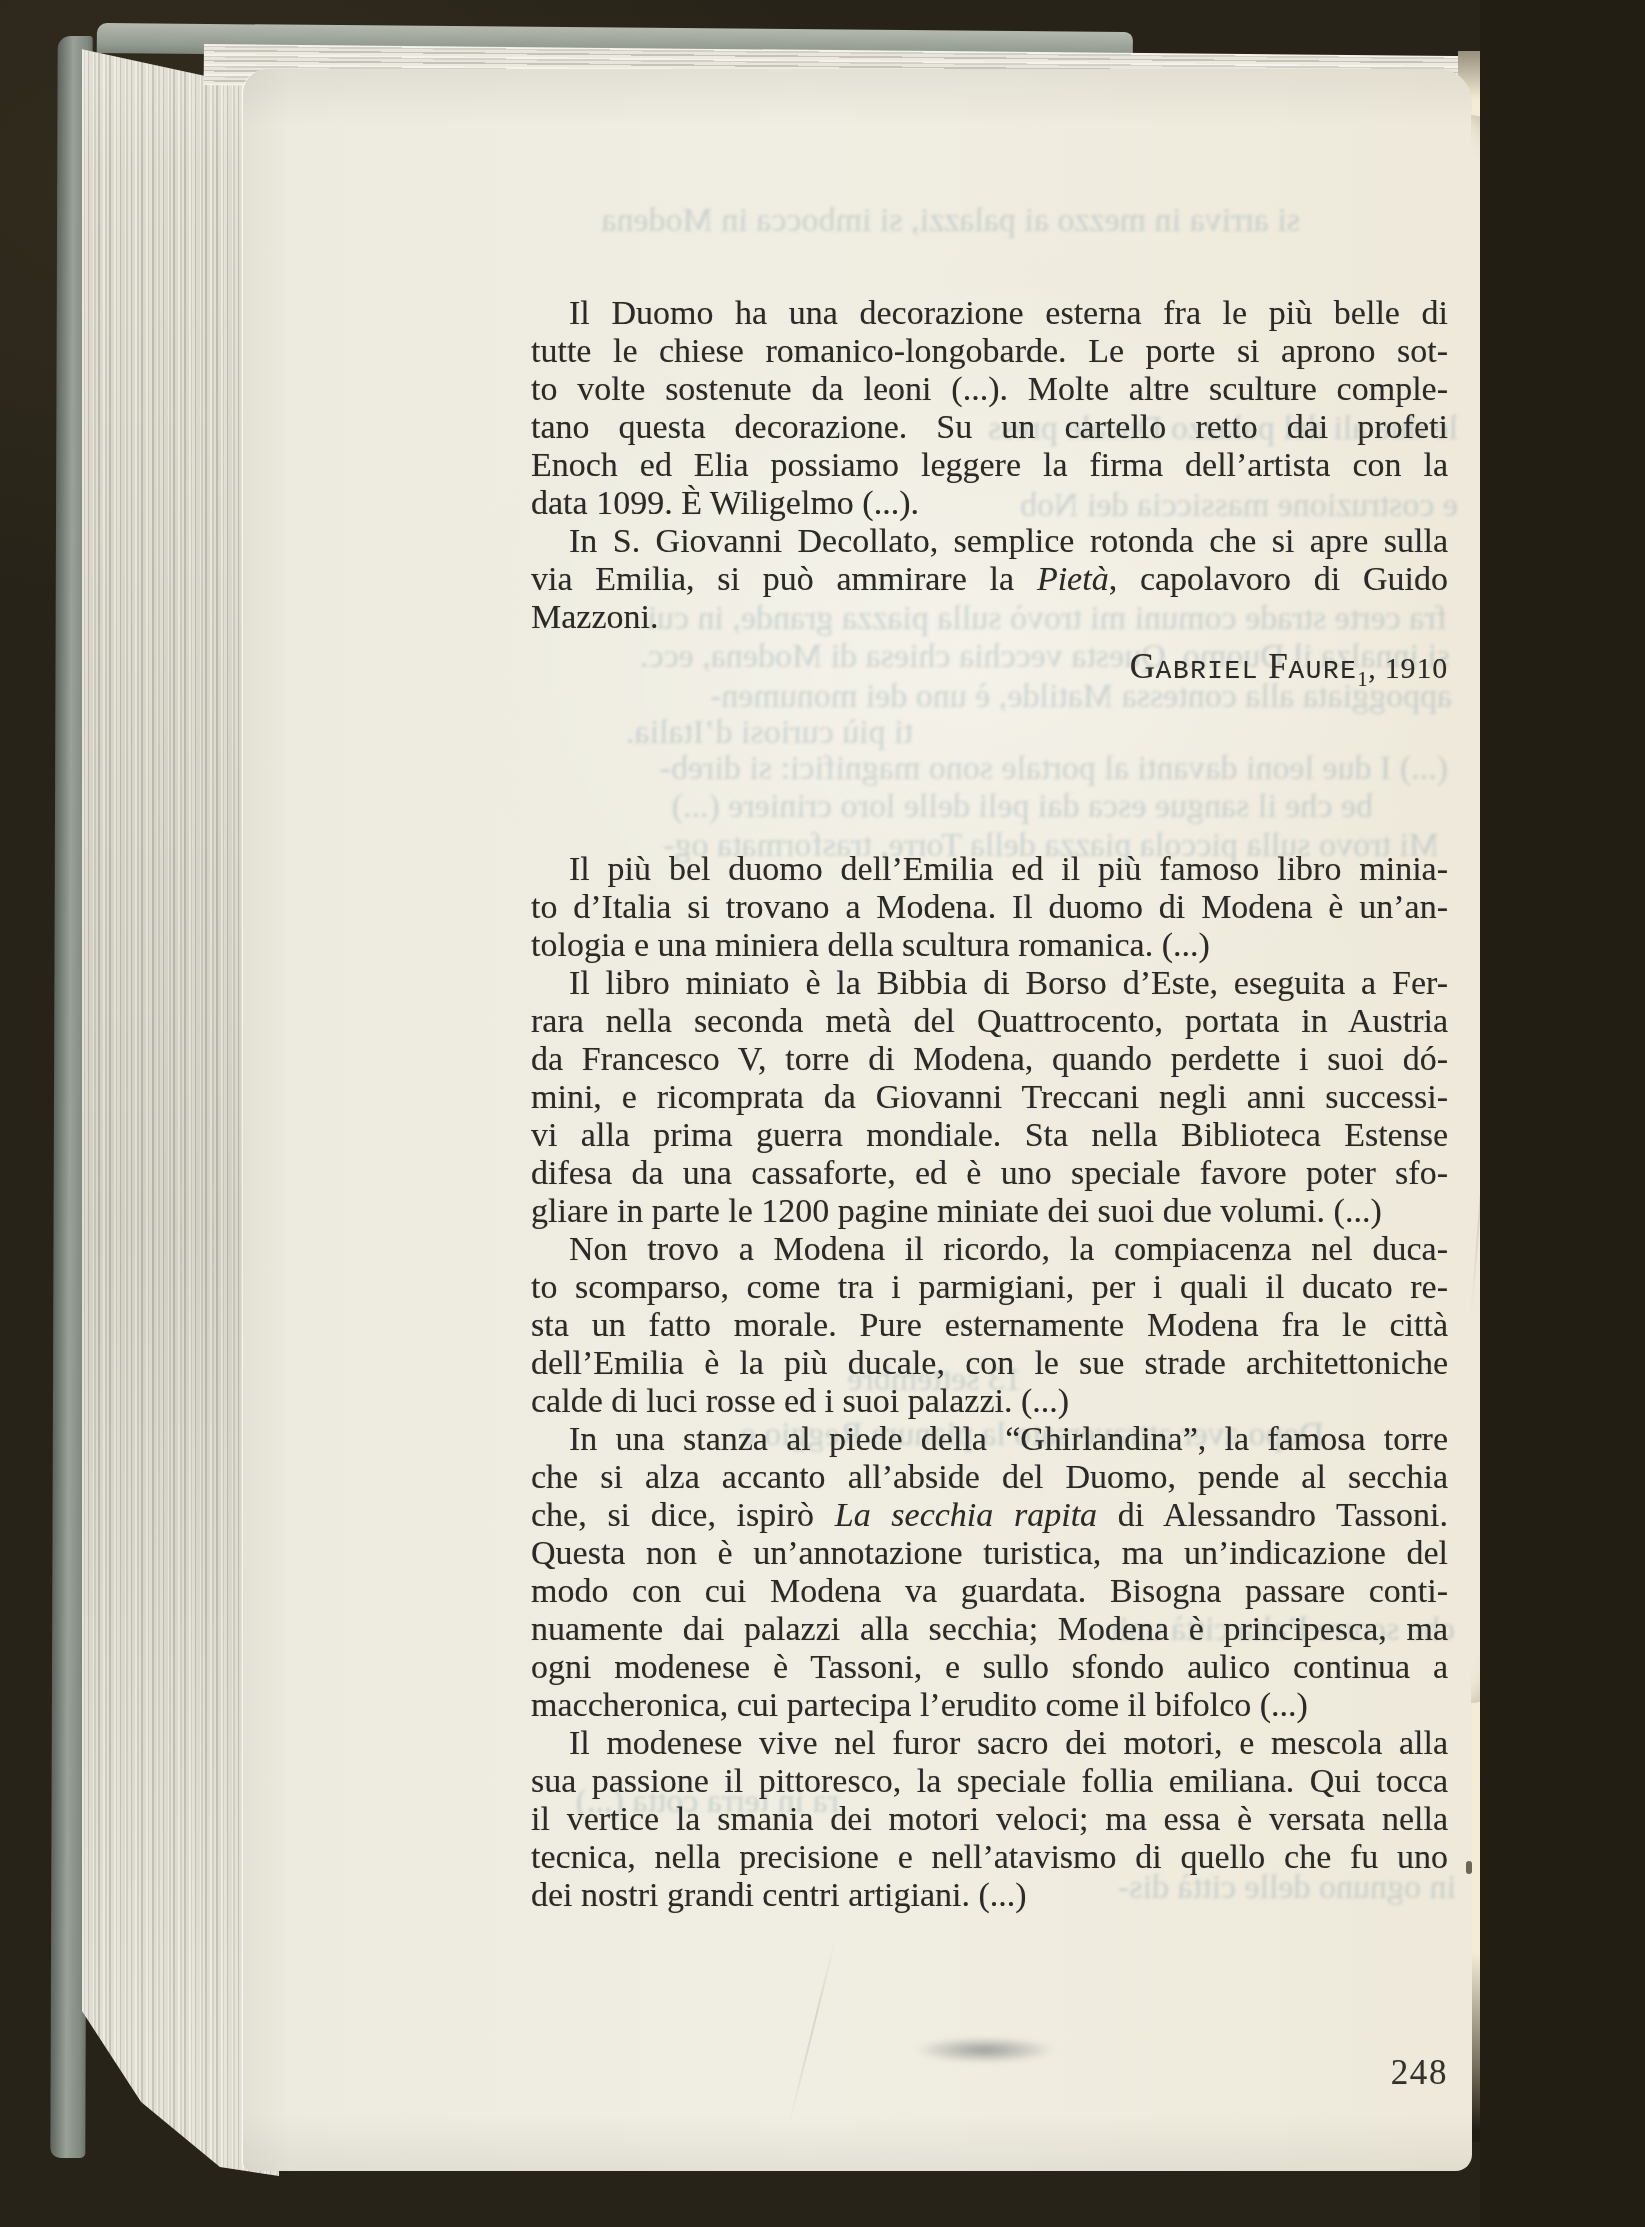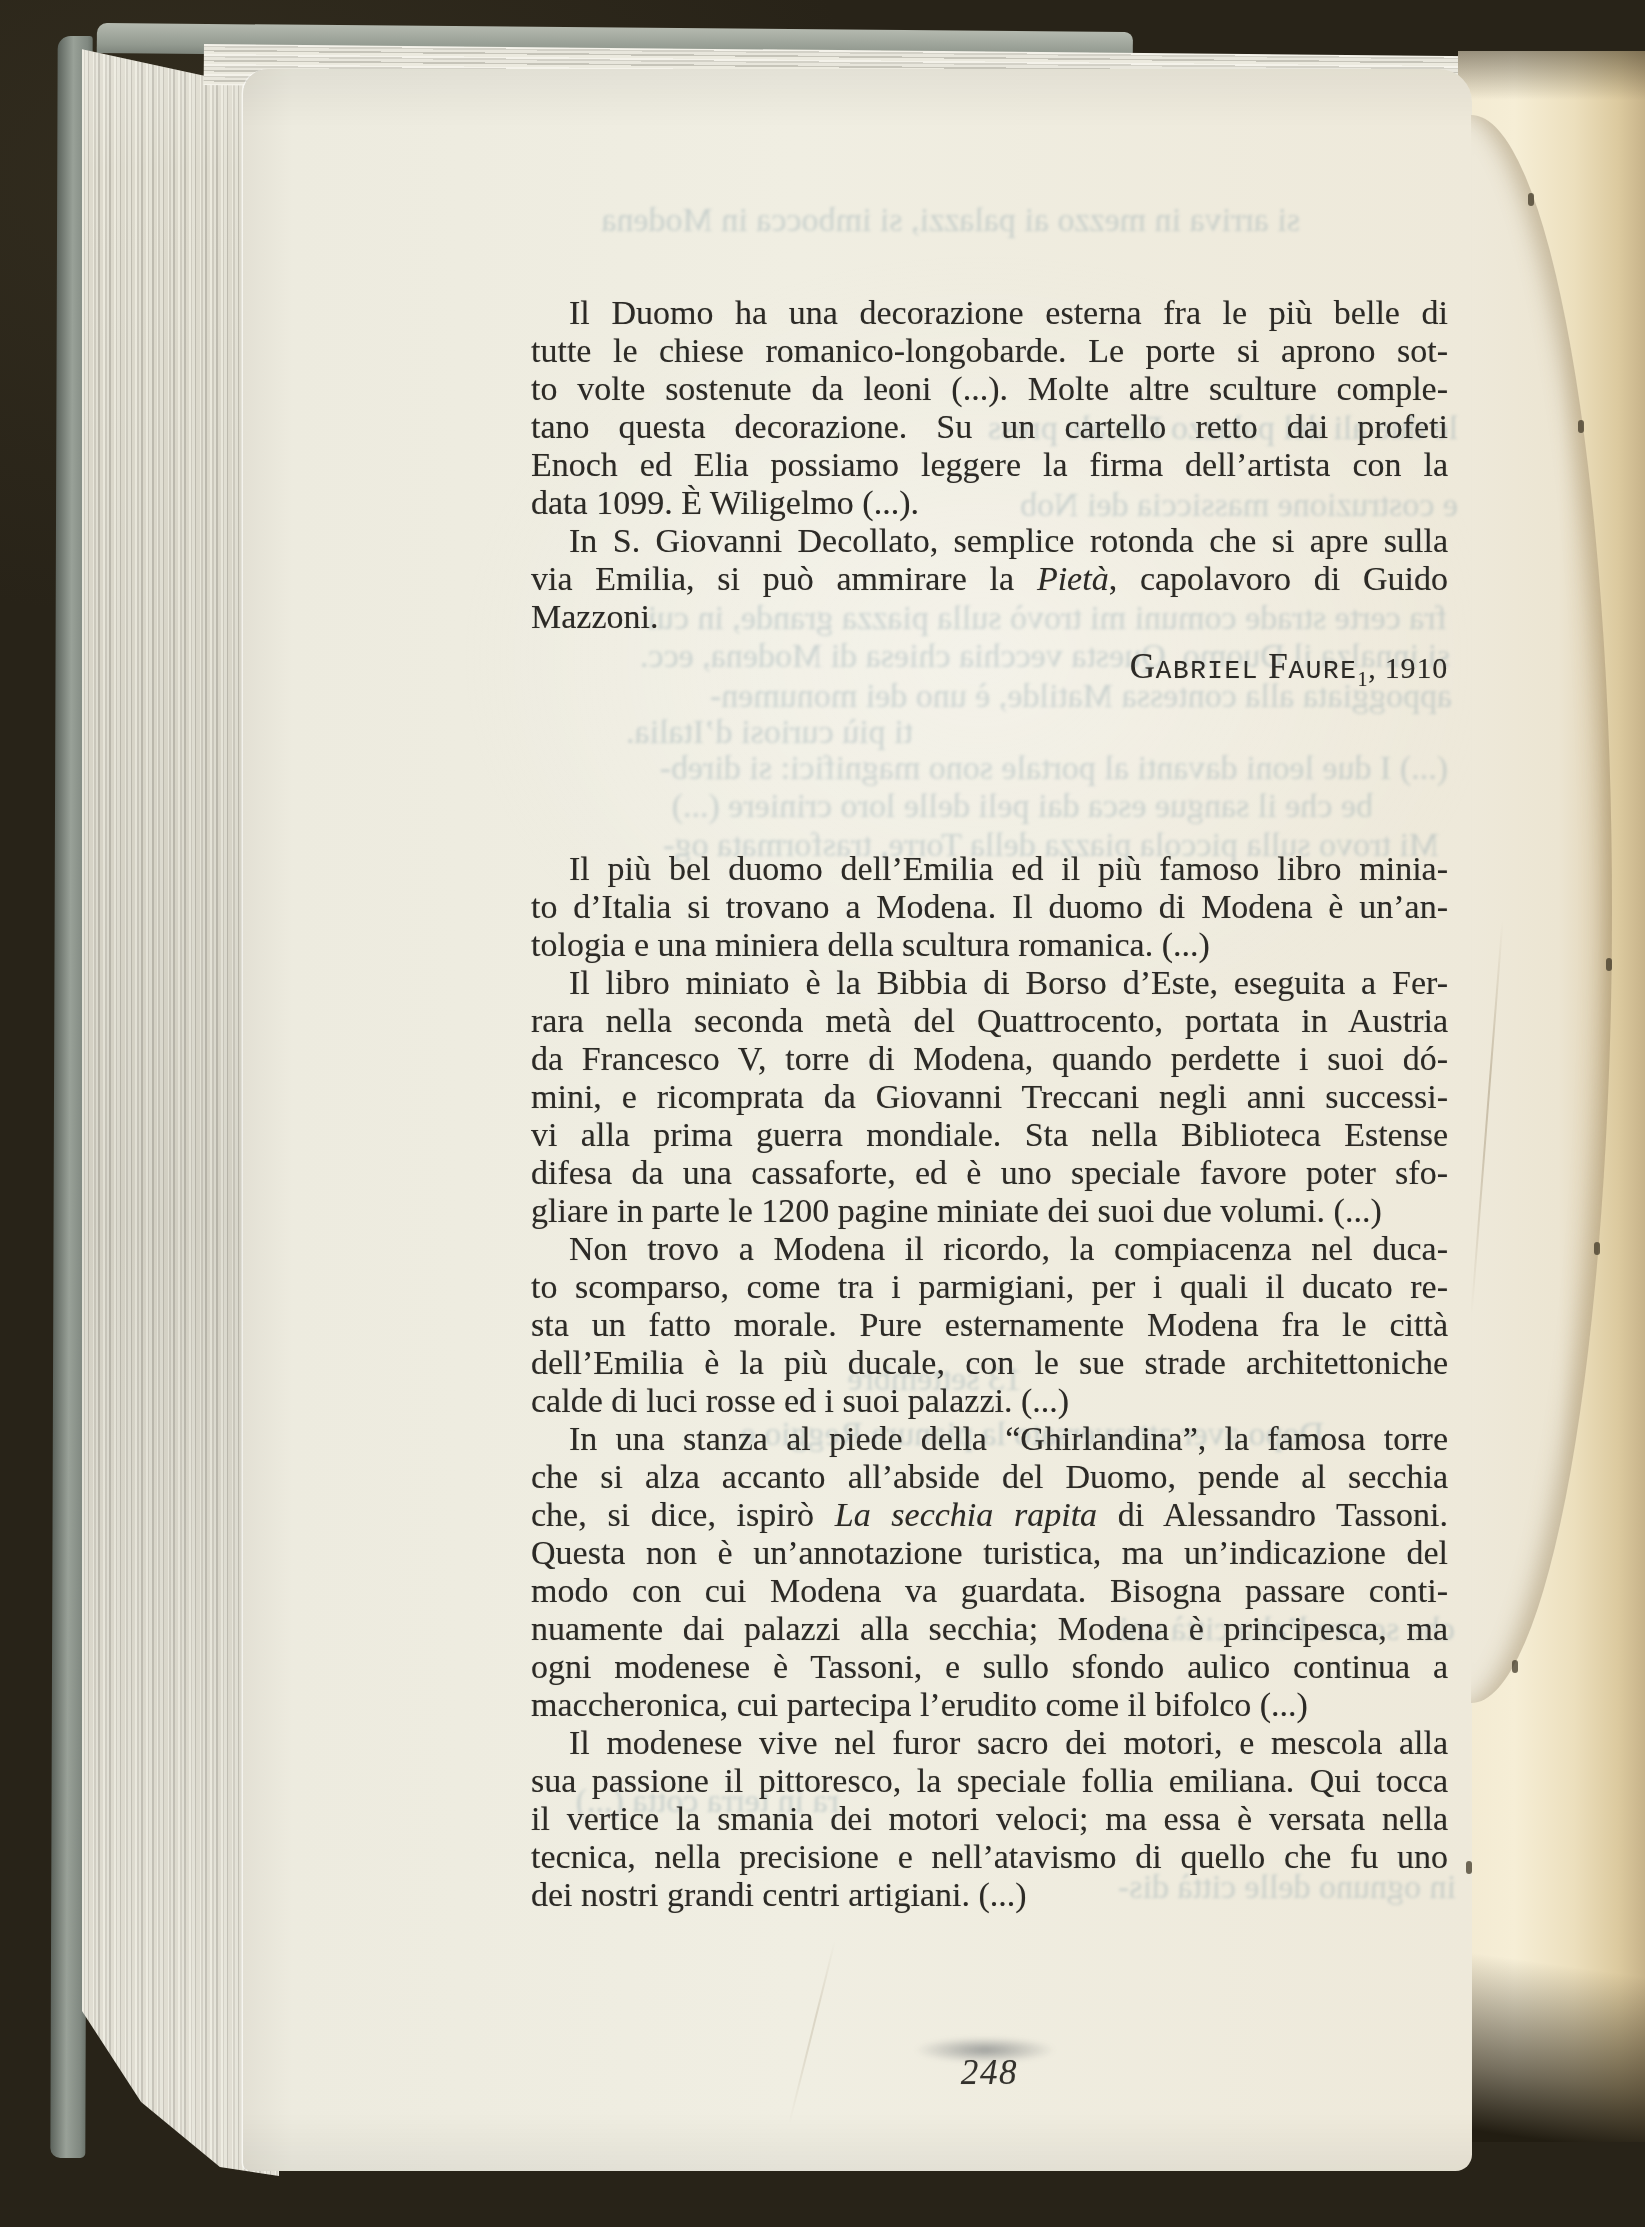--- a/index.html
+++ b/index.html
@@ -1,17 +1,17 @@
 <!DOCTYPE html>
 <html style="font-size:13px"><head>
 <meta charset="utf-8">
 <style>
   html,body{margin:0;padding:0;background:#231e14;}
   #canvas{
-    position:relative;width:1645px;height:2227px;overflow:hidden;
+    position:relative;width:1480px;height:2227px;overflow:hidden;
     font-family:"Liberation Serif","DejaVu Serif",serif;
     background:
       radial-gradient(1152px 740px at 12% 8%, rgba(86,78,54,.22), transparent 60%),
       radial-gradient(1398px 1069px at 88% 52%, rgba(74,66,46,.18), transparent 70%),
       #282318;
   }
   
   .cover-left{
     position:absolute;left:54px;top:36px;width:35px;height:2122px;
     background:linear-gradient(90deg,#5c635c,#99a198 45%,#808880 85%,#6b736b);
@@ -89,22 +89,22 @@
   .para{margin:0;}
   .line{text-align:justify;text-align-last:justify;}
   .line.first{padding-left:38px;}
   .line.last{text-align-last:left;}
   .attr{margin:11.5px 0 153px;text-align:right;letter-spacing:0.8px;}
   .attr .cap{font-size:35px;}
   .attr .sc{font-size:26px;letter-spacing:1.6px;font-family:Liberation Mono, monospace;}
   .attr sub{font-size:20px;vertical-align:sub;}
   .attr .tail{font-size:30px;}
   .folio{
-    position:absolute;left:531px;top:2053px;width:917px;text-align:center;
-    font-size:35px;font-style:italic;color:#33312c;letter-spacing:1.6px;
+    position:absolute;left:531px;top:2053px;width:917px;text-align:right;
+    font-size:35px;color:#33312c;letter-spacing:1.6px;
     text-shadow:0 0 0.8px rgba(44,42,38,.3);
   }
   
   .stitch{position:absolute;width:5.8px;height:13px;border-radius:3.3px;background:#423a28;opacity:.75;}
   .crease{position:absolute;width:1.6px;background:linear-gradient(180deg,transparent,rgba(130,110,75,.35) 40%,rgba(130,110,75,.3) 60%,transparent);}
   .crease.c1{left:1486px;top:920px;height:395px;transform:rotate(4.5deg);}
   .crease.c2{left:811px;top:1938px;height:189px;transform:rotate(14deg);opacity:.55;}
 </style>
 </head>
 <body>

